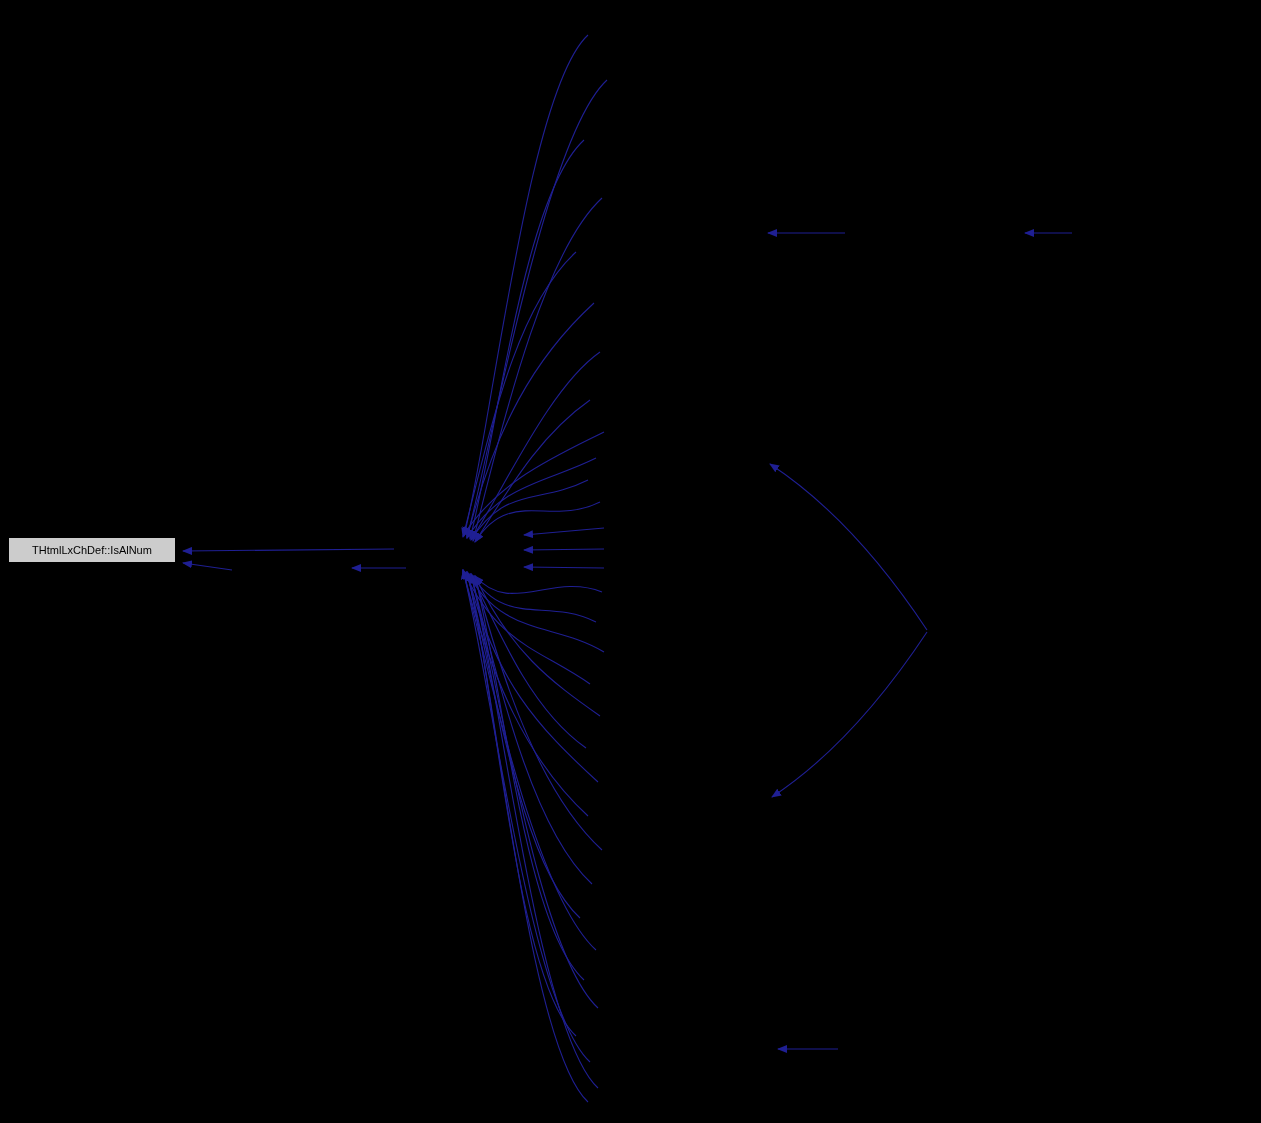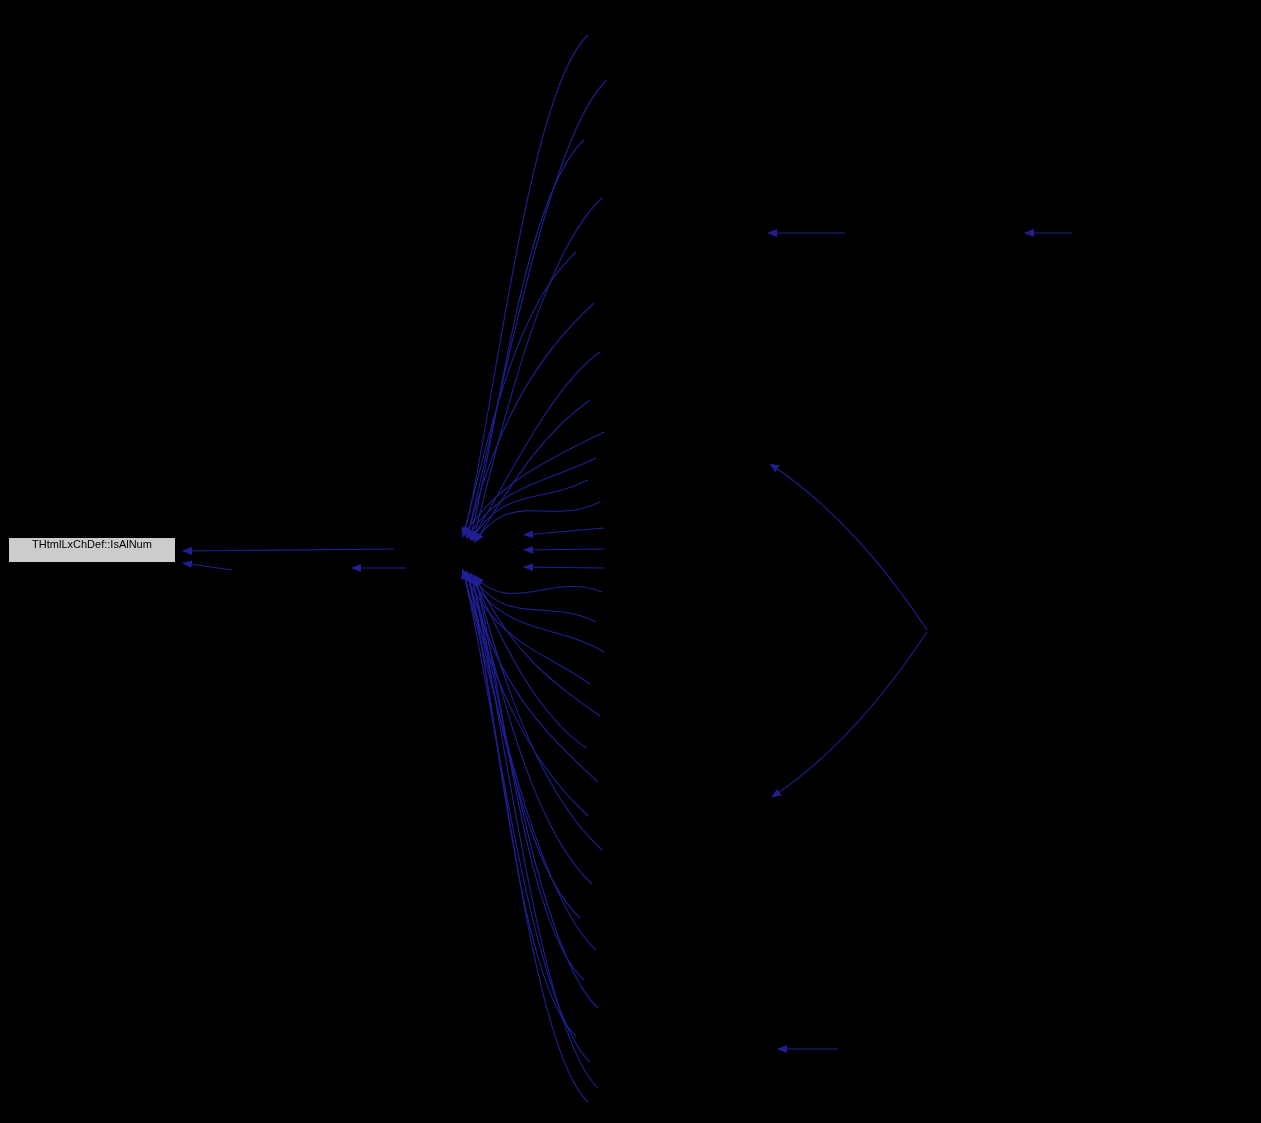--- a/index.html
+++ b/index.html
@@ -26,20 +26,21 @@
     height: 1123px;
   }
   #graph path {
     stroke-width: 1.1;
   }
   .node {
     position: absolute;
     box-sizing: border-box;
     border: 1px solid #000;
     display: flex;
+    align-items: center;
     justify-content: center;
     font-size: 11px;
     white-space: nowrap;
     cursor: pointer;
   }
 </style>
 </head>
 <body style="background: rgb(0, 0, 0);">
 
 <div class="stage">

